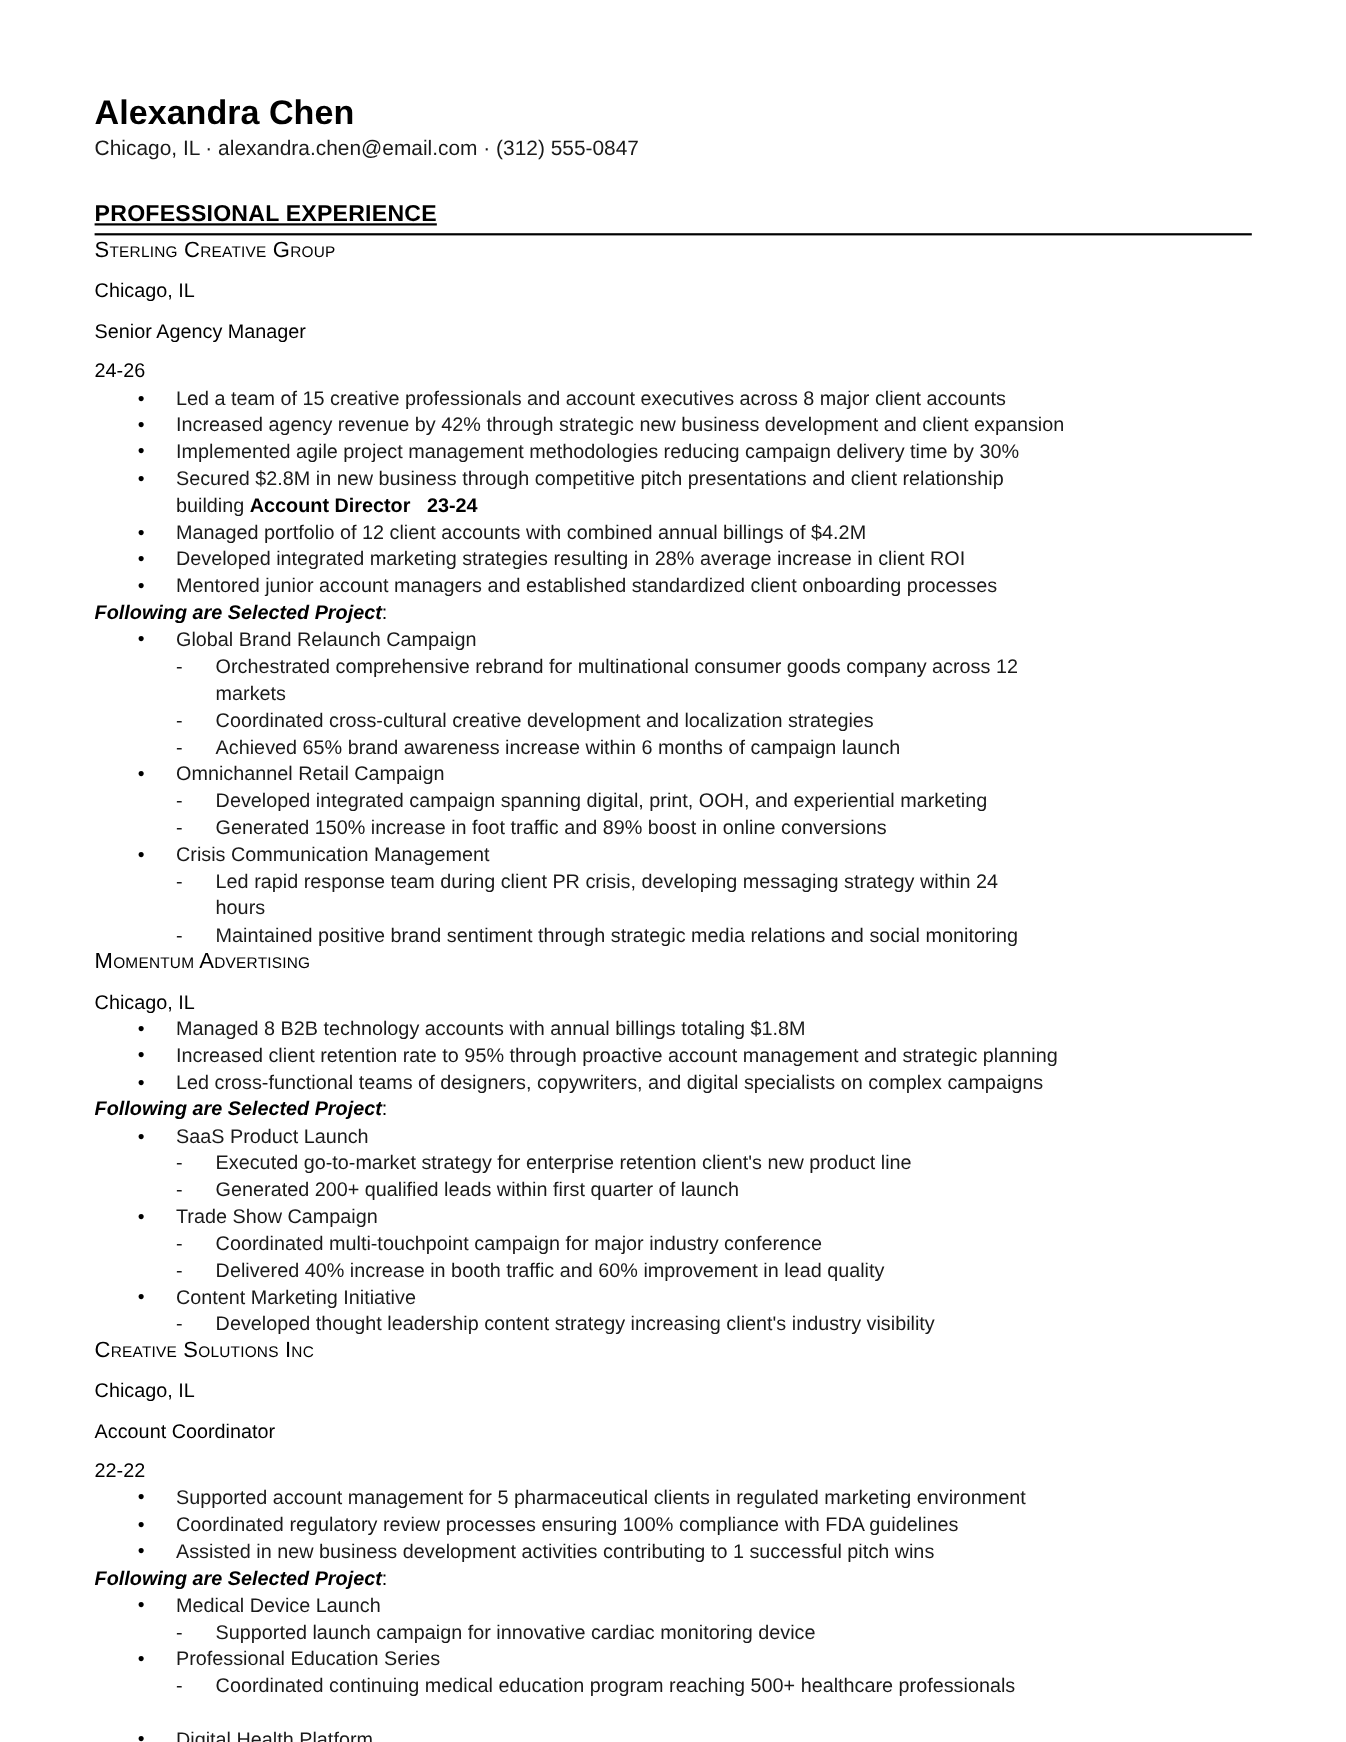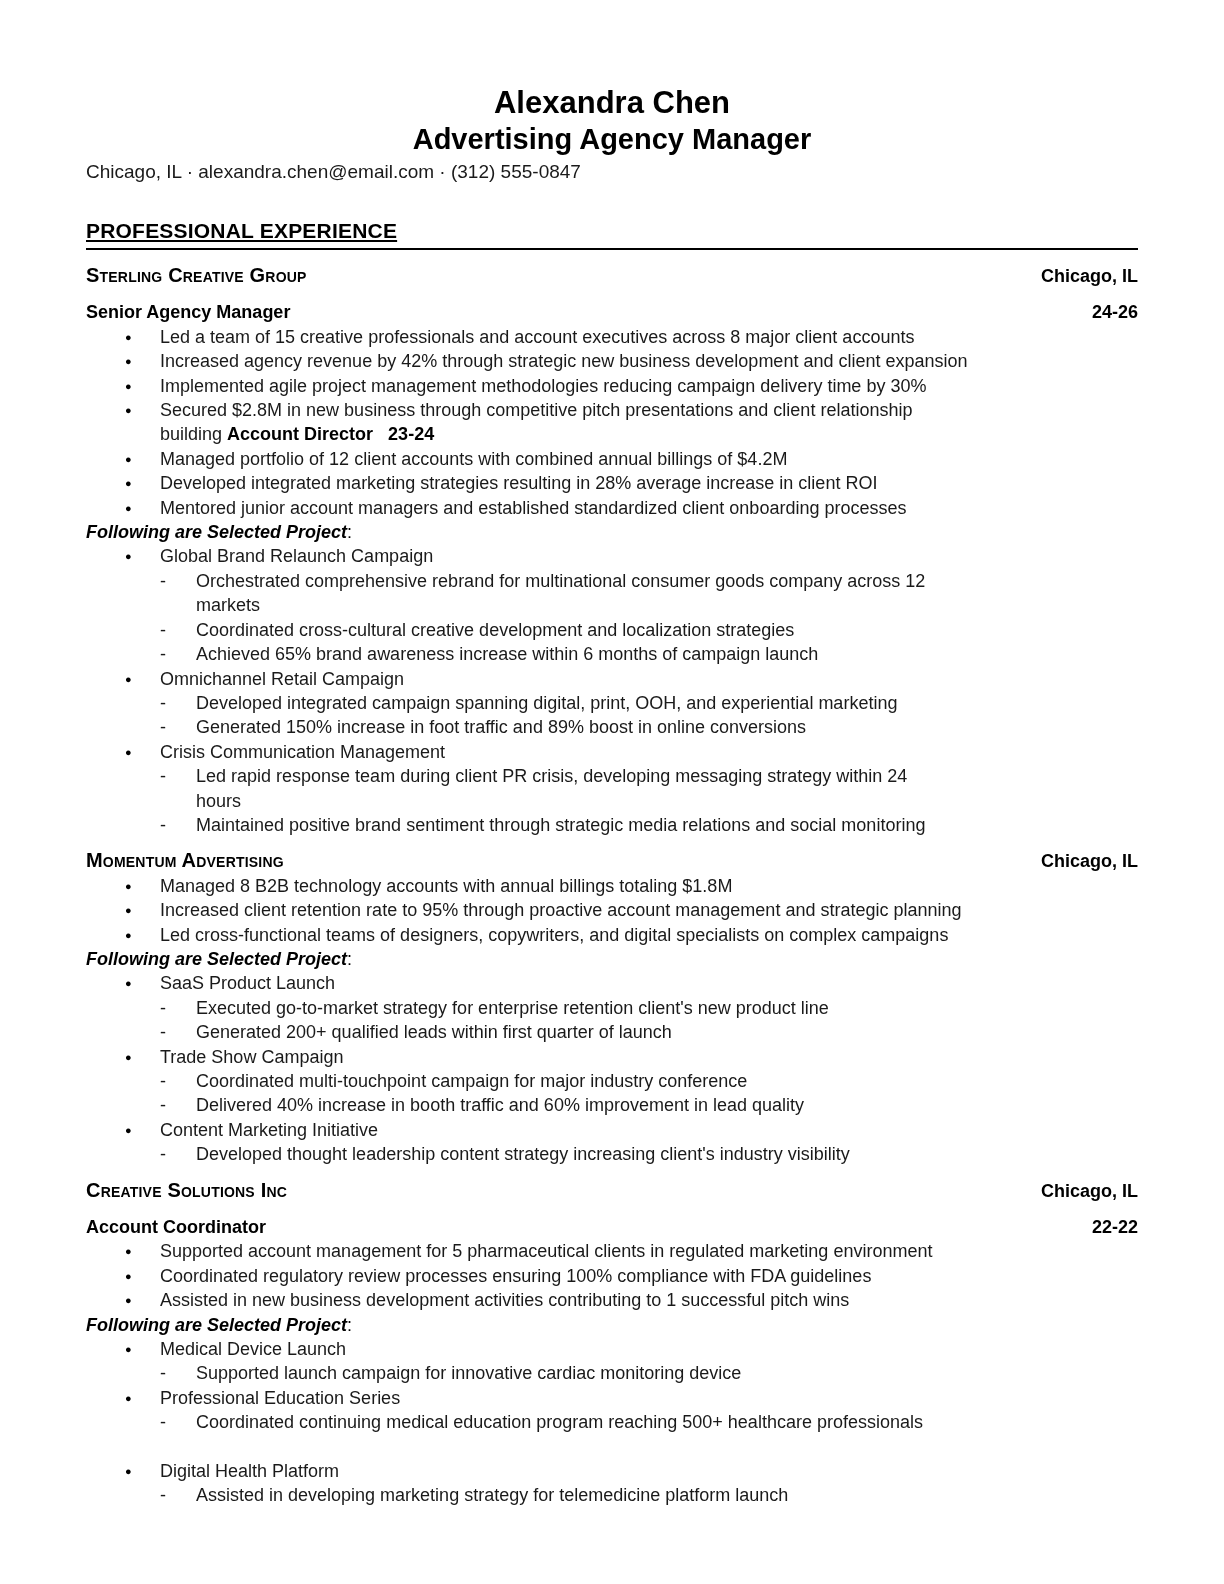--- a/index.html
+++ b/index.html
@@ -4,32 +4,32 @@
 <style>
   html, body { margin: 0; padding: 0; background: #ffffff; }
   body {
     width: 1224px; height: 1584px;
     font-family: "Liberation Sans", sans-serif;
     color: #141414;
     -webkit-font-smoothing: antialiased;
   }
   .page { padding: 84px 86px 0 86px; box-sizing: border-box; }
 
-  .name    { font-size: 31px; font-weight: 700; color: #000; text-align: center; line-height: 37px; }
+  .name    { font-size: 31px; font-weight: 700; color: #000; line-height: 37px; }
   .role    { font-size: 29px; font-weight: 700; color: #000; text-align: center; line-height: 36px; }
   .contact { font-size: 19px; color: #1a1a1a; text-align: left; line-height: 28px; margin-top: 1px; }
 
   .sec-title {
     font-size: 21px; font-weight: 700; color: #000;
     margin-top: 33px; padding-bottom: 5px; margin-bottom: 2px;
     border-bottom: 2px solid #000; letter-spacing: .2px; text-decoration: underline;
   }
 
   .jrow { display: flex; justify-content: space-between; align-items: baseline;
-          line-height: 24.4px; font-weight: 700; color: #000; }
+          line-height: 24.4px; font-weight: 400; color: #000; flex-direction: column; }
   .company { font-variant: small-caps; font-size: 20px; letter-spacing: .2px; }
   .loc, .dates, .pos { font-size: 18px; margin-top: 12px; }
 
   .row  { display: flex; line-height: 24.4px; font-size: 18px; color: #1a1a1a; }
   .lvl1 { padding-left: 39px; }
   .m1   { width: 35px; flex: none; font-size: 11px; line-height: 24.4px; color: #000; }
   .lvl2 { padding-left: 74px; }
   .m2   { width: 36px; flex: none; line-height: 24.4px; }
   .txt  { flex: 1; }
   .b    { font-weight: 700; color: #000; margin-top: 12px; }
@@ -37,21 +37,20 @@
   .plabel { font-size: 18px; line-height: 24.4px; color: #000; }
   .plabel .bi { font-weight: 700; font-style: italic; }
   .gap  { height: 24.4px; }
 </style>
 </head>
 <body>
 
 <div class="page">
   <div class="hdr">
     <div class="name">Alexandra Chen</div>
-    <div class="role">Advertising Agency Manager</div>
     <div class="contact">Chicago, IL · alexandra.chen@email.com · (312) 555-0847</div>
   </div>
 
   <div class="sec-title">PROFESSIONAL EXPERIENCE</div>
 
   <div id="jobs">
       <div class="job">
         <div class="jrow">
           <span class="company">Sterling Creative Group</span>
           <span class="loc">Chicago, IL</span>

